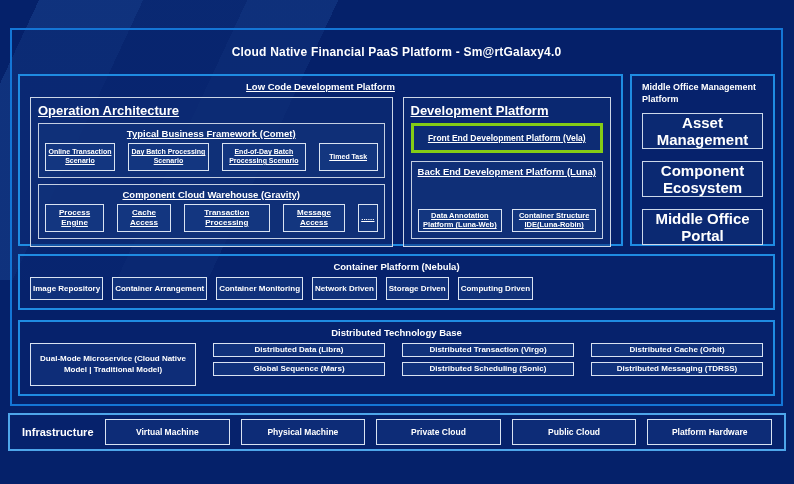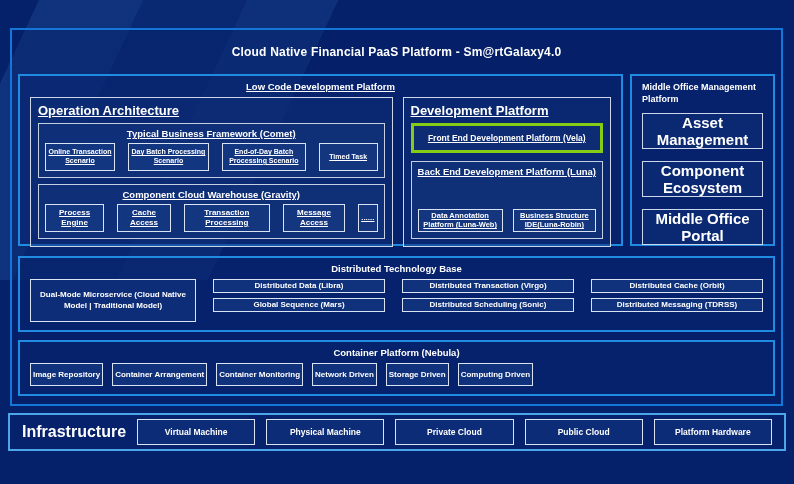--- a/index.html
+++ b/index.html
@@ -109,21 +109,21 @@
   .container-platform { margin:8px 6px 0 6px; height:56px; display:flex; flex-direction:column; }
   .cp-row { display:flex; gap:9px; flex:1; }
   .cp-row .leaf { font-size:8px; }
 
   .infrastructure {
     position:absolute; left:8px; top:413px; width:778px; height:38px;
     border:2px solid #4ea6ea; background:rgba(8,36,110,0.5);
     display:flex; align-items:center; padding:0 12px; gap:11px;
     z-index:1;
   }
-  .infra-label { font-size:16px; flex:0 0 72px; }
+  .infra-label { font-size:11px; flex:0 0 72px; }
   .infra-item {
     flex:1; border:1px solid #d9e3f2; background:rgba(18,52,126,0.6);
     height:26px; display:flex; align-items:center; justify-content:center;
     font-size:8.5px; text-align:center;
   }
 </style>
 </head>
 <body>
 
 <div class="main">
@@ -158,67 +158,67 @@
           </div>
         </div>
 
         <div class="panel-white dev-plat">
           <div class="big-title">Development Platform</div>
           <div class="vela">Front End Development Platform (Vela)</div>
           <div class="sub-box luna">
             <div class="sub-title">Back End Development Platform (Luna)</div>
             <div class="leaf-row">
               <div class="leaf">Data Annotation Platform (Luna-Web)</div>
-              <div class="leaf">Business Structure IDE(Luna-Robin)</div>
+              <div class="leaf">Container Structure IDE(Luna-Robin)</div>
             </div>
           </div>
         </div>
 
       </div>
     </div>
 
     <div class="panel-blue middle-office">
       <div class="mo-title">Middle Office Management Platform</div>
       <div class="mo-item">Asset Management</div>
       <div class="mo-item">Component Ecosystem</div>
       <div class="mo-item">Middle Office Portal</div>
     </div>
 
-  </div>
-
-  <div class="panel-blue distributed">
-    <div class="section-label">Distributed Technology Base</div>
-    <div class="dist-row">
-      <div class="dual-mode">Dual-Mode Microservice (Cloud Native Model | Traditional Model)</div>
-      <div class="dist-col">
-        <div class="leaf">Distributed Data (Libra)</div>
-        <div class="leaf">Global Sequence (Mars)</div>
-      </div>
-      <div class="dist-col">
-        <div class="leaf">Distributed Transaction (Virgo)</div>
-        <div class="leaf">Distributed Scheduling (Sonic)</div>
-      </div>
-      <div class="dist-col">
-        <div class="leaf">Distributed Cache (Orbit)</div>
-        <div class="leaf">Distributed Messaging (TDRSS)</div>
-      </div>
-    </div>
   </div>
 
   <div class="panel-blue container-platform">
     <div class="section-label">Container Platform (Nebula)</div>
     <div class="cp-row">
       <div class="leaf">Image Repository</div>
       <div class="leaf">Container Arrangement</div>
       <div class="leaf">Container Monitoring</div>
       <div class="leaf">Network Driven</div>
       <div class="leaf">Storage Driven</div>
       <div class="leaf">Computing Driven</div>
     </div>
   </div>
+
+  <div class="panel-blue distributed">
+    <div class="section-label">Distributed Technology Base</div>
+    <div class="dist-row">
+      <div class="dual-mode">Dual-Mode Microservice (Cloud Native Model | Traditional Model)</div>
+      <div class="dist-col">
+        <div class="leaf">Distributed Data (Libra)</div>
+        <div class="leaf">Global Sequence (Mars)</div>
+      </div>
+      <div class="dist-col">
+        <div class="leaf">Distributed Transaction (Virgo)</div>
+        <div class="leaf">Distributed Scheduling (Sonic)</div>
+      </div>
+      <div class="dist-col">
+        <div class="leaf">Distributed Cache (Orbit)</div>
+        <div class="leaf">Distributed Messaging (TDRSS)</div>
+      </div>
+    </div>
+  </div>
 </div>
 
 <div class="infrastructure">
   <div class="infra-label">Infrastructure</div>
   <div class="infra-item">Virtual Machine</div>
   <div class="infra-item">Physical Machine</div>
   <div class="infra-item">Private Cloud</div>
   <div class="infra-item">Public Cloud</div>
   <div class="infra-item">Platform Hardware</div>
 </div>

